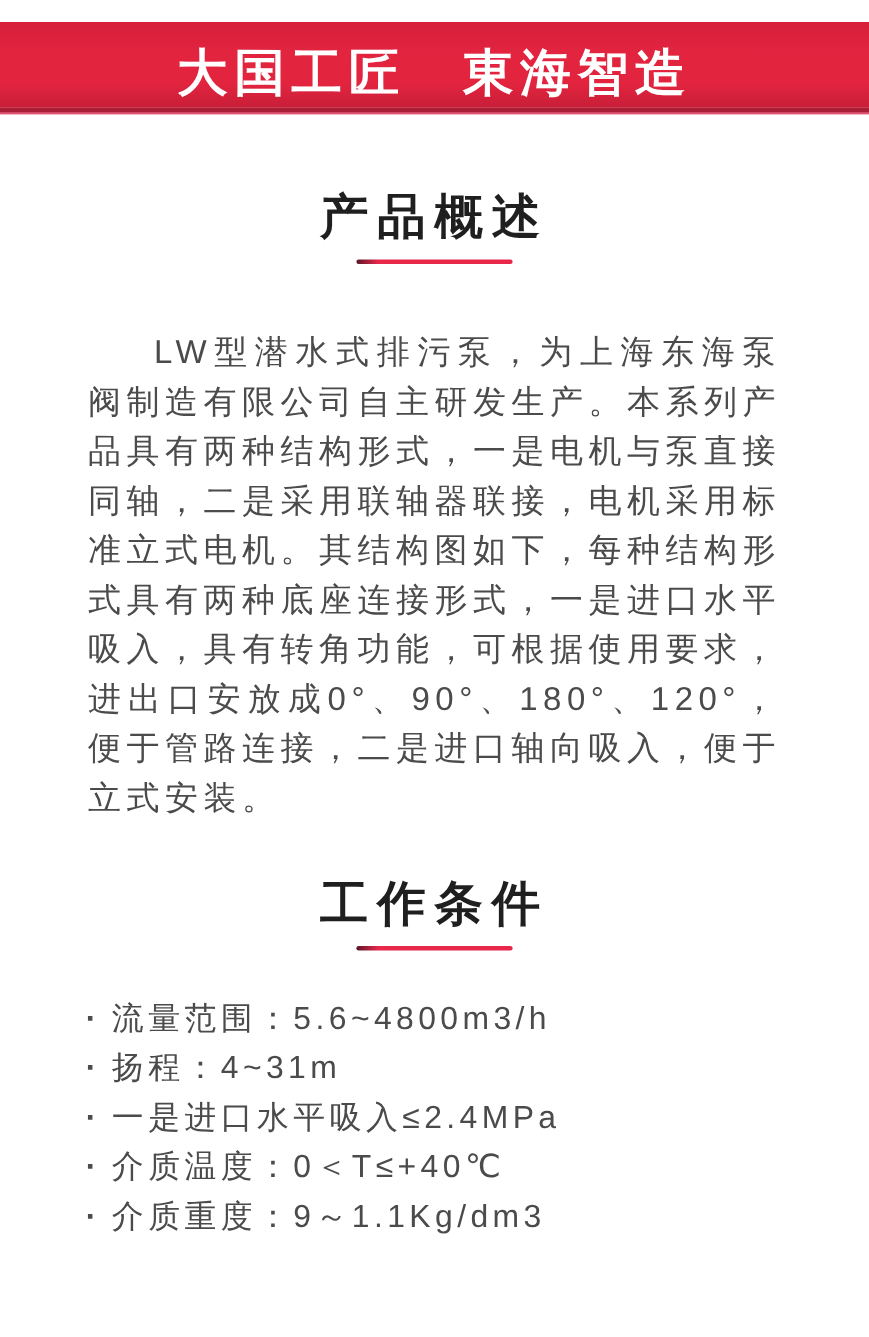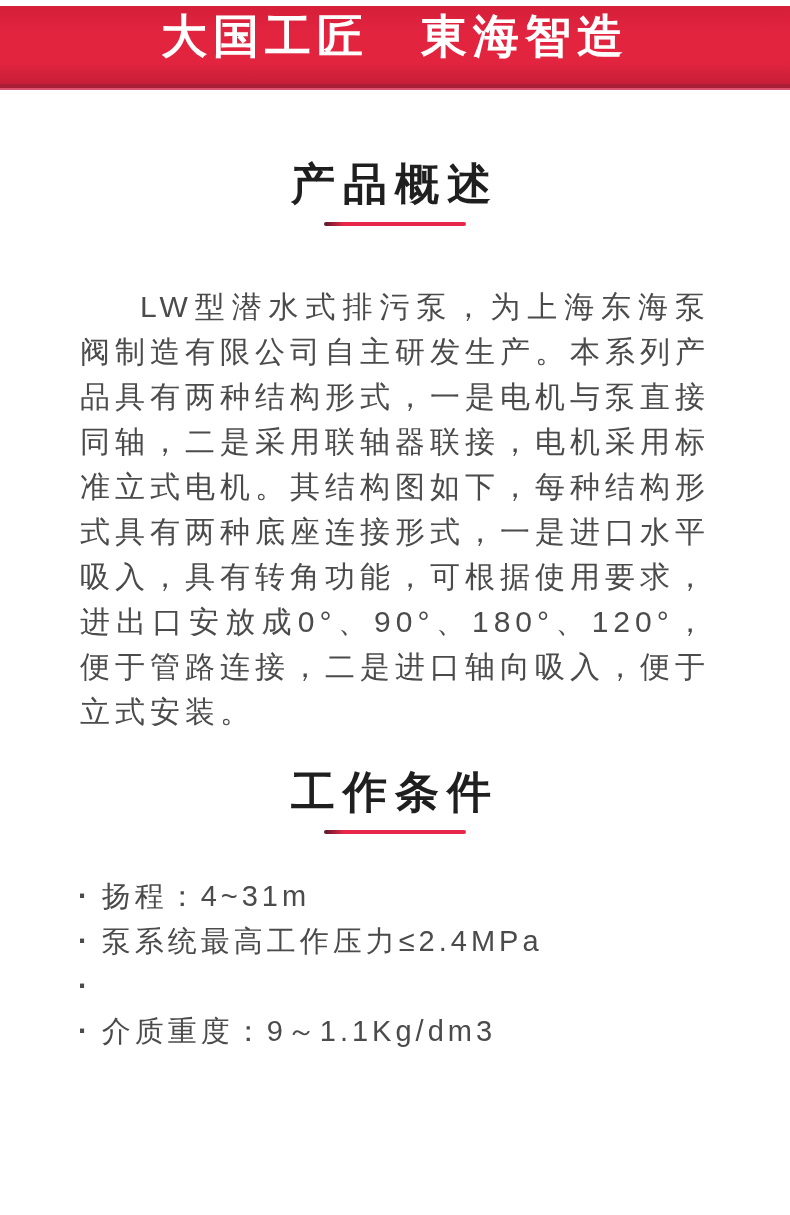--- a/index.html
+++ b/index.html
@@ -15,47 +15,47 @@
   *{box-sizing:border-box;}
   html,body{margin:0;padding:0;}
   body{
     width:790px;
     height:1215px;
     background:#ffffff;
     font-family:"Liberation Sans","DejaVu Sans",sans-serif;
     overflow:hidden;
   }
   .banner{
-    margin-top:6px;
+    margin-top:20px;
     height:82px;
     background:linear-gradient(180deg,#d61f3a 0%, var(--banner-red) 35%, var(--banner-red) 72%, var(--banner-red-dark) 100%);
     border-bottom:4px solid var(--banner-border);
     box-shadow:0 2px 0 0 var(--banner-underglow);
     display:flex;
-    align-items:flex-start;
+    align-items:flex-end;
     justify-content:center;
   }
   .banner-title{
     color:#ffffff;
     font-size:46px;
     font-weight:bold;
     letter-spacing:6px;
     white-space:pre;
   }
   .section-title{
     margin:0;
     text-align:center;
     font-size:44px;
     line-height:52px;
     font-weight:bold;
     color:var(--title-black);
     letter-spacing:8px;
   }
   .section-overview .section-title{margin-top:70px;}
-  .section-conditions .section-title{margin-top:32px;}
+  .section-conditions .section-title{margin-top:48px;}
   .title-underline{
     width:142px;
     height:4px;
     margin:12px auto 0;
     border-radius:2px;
     background:linear-gradient(90deg,var(--accent-red-dark) 0%, var(--accent-red) 14%, var(--accent-red) 100%);
   }
   .paragraph{
     margin:58px 80px 0;
     font-size:30px;
@@ -95,18 +95,19 @@
 <section class="section-overview">
   <h2 class="section-title">产品概述</h2>
   <div class="title-underline"></div>
   <p class="paragraph">LW型潜水式排污泵，为上海东海泵阀制造有限公司自主研发生产。本系列产品具有两种结构形式，一是电机与泵直接同轴，二是采用联轴器联接，电机采用标准立式电机。其结构图如下，每种结构形式具有两种底座连接形式，一是进口水平吸入，具有转角功能，可根据使用要求，进出口安放成0°、90°、180°、120°，便于管路连接，二是进口轴向吸入，便于立式安装。</p>
 </section>
 
 <section class="section-conditions">
   <h2 class="section-title">工作条件</h2>
   <div class="title-underline"></div>
   <ul class="bullet-list">
+    <li class="bullet-item"><span class="bullet-dot"></span><span>流量范围：5.6~4800m3/h</span></li>
     <li class="bullet-item"><span class="bullet-dot"></span><span>扬程：4~31m</span></li>
-    <li class="bullet-item"><span class="bullet-dot"></span><span>泵系统最高工作压力≤2.4MPa</span></li>
-    <li class="bullet-item"><span class="bullet-dot"></span></li>
+    <li class="bullet-item"><span class="bullet-dot"></span><span>一是进口水平吸入≤2.4MPa</span></li>
+    <li class="bullet-item"><span class="bullet-dot"></span><span>介质温度：0＜T≤+40℃</span></li>
     <li class="bullet-item"><span class="bullet-dot"></span><span>介质重度：9～1.1Kg/dm3</span></li>
   </ul>
 </section>
 
 </body></html>

